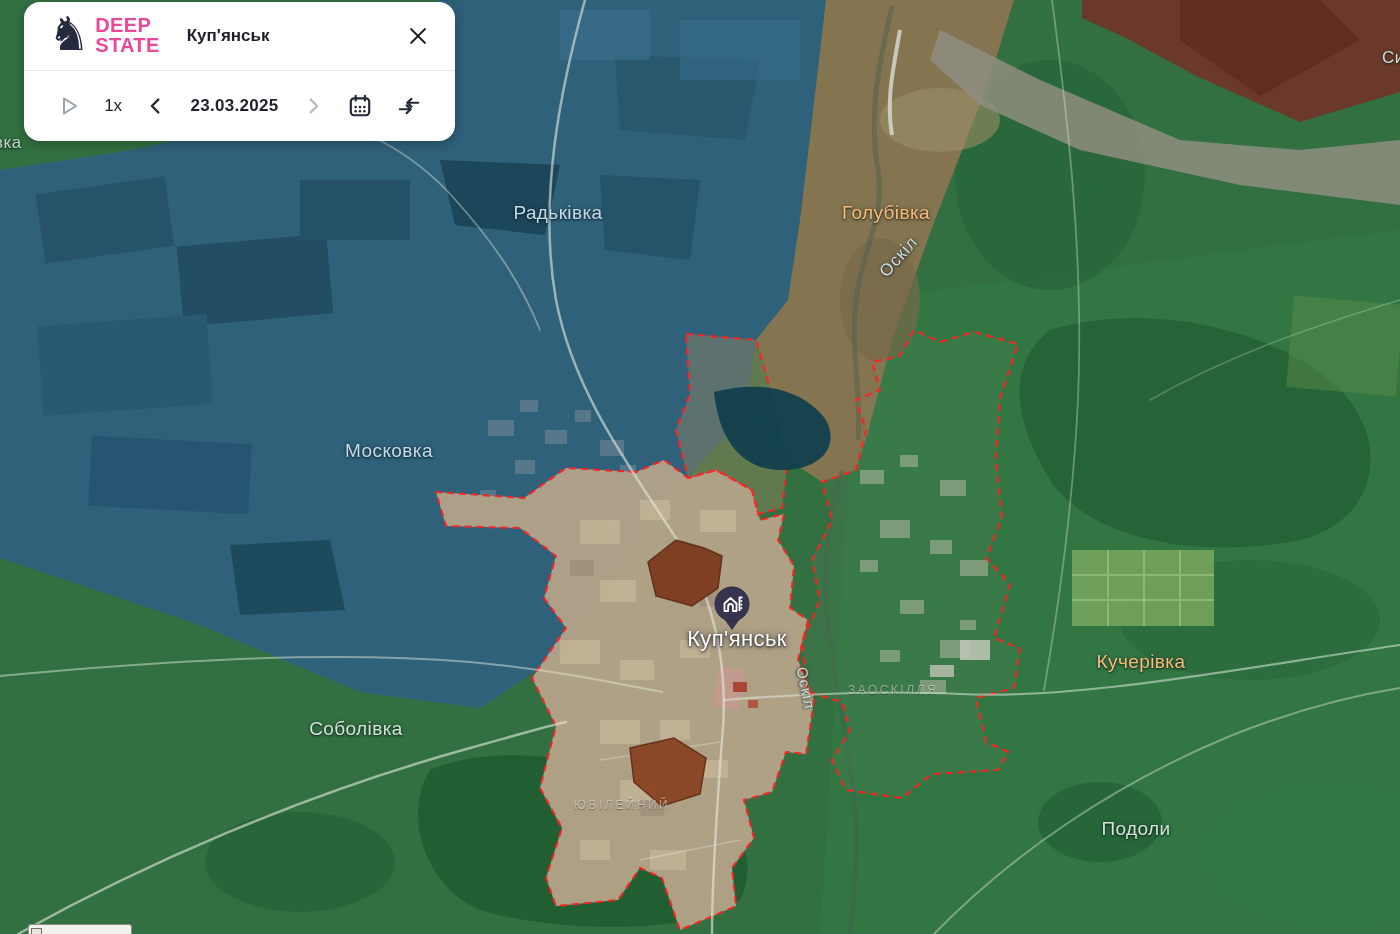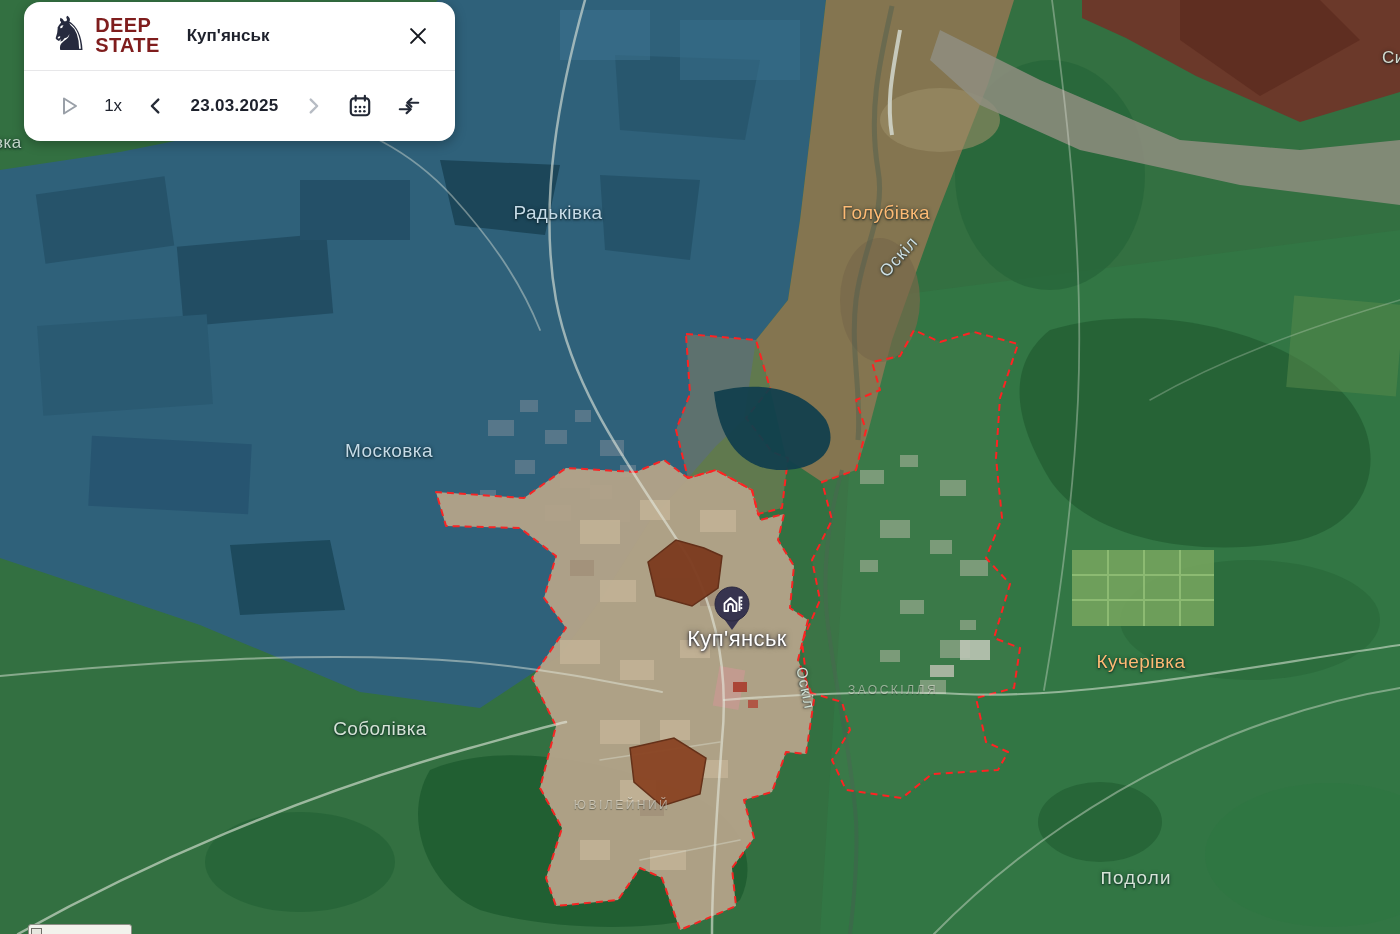--- a/index.html
+++ b/index.html
@@ -31,21 +31,21 @@
   .pin{position:absolute;left:710px;top:586px;z-index:5;cursor:pointer;}
   
   .card{
     position:absolute;left:24px;top:2px;width:431px;z-index:10;
     background:#ffffff;border-radius:16px;
     box-shadow:0 3px 12px rgba(0,0,0,.28);
   }
   .card-row1{display:flex;align-items:center;height:68px;padding:0 22px 0 24px;}
   .logo{display:flex;align-items:center;cursor:pointer;}
   .logo-glyph{font-size:47px;line-height:.9;color:#262a3e;margin-right:5px;margin-top:-4px;}
-  .logo-text{font-weight:800;font-size:20px;line-height:.98;color:#7f1d1d;letter-spacing:.4px;}
+  .logo-text{font-weight:800;font-size:20px;line-height:.98;color:#ec4899;letter-spacing:.4px;}
   .card-title{margin-left:27px;font-size:17px;font-weight:600;color:#1e212c;}
   .close-btn{margin-left:auto;width:30px;height:30px;display:flex;align-items:center;justify-content:center;
     cursor:pointer;border:none;background:none;padding:0;}
   .card-divider{height:1px;background:#e7e7e9;}
   .card-row2{display:flex;align-items:center;height:70px;padding:0 33px;justify-content:space-between;}
   .ctl{display:flex;align-items:center;justify-content:center;cursor:pointer;border:none;background:none;padding:0;}
   .speed{font-size:17px;font-weight:400;color:#20242f;}
   .date{font-size:17px;font-weight:700;color:#1d212c;letter-spacing:.3px;}
   
   .scale-partial{
@@ -186,23 +186,23 @@
 
   <div class="map-label lbl-edge-left" style="left:-6px;top:143px;">вка</div>
   <div class="map-label lbl-blue" style="left:558px;top:213px;">Радьківка</div>
   <div class="map-label lbl-warm" style="left:886px;top:213px;">Голубівка</div>
   <div class="map-label lbl-river-ne" style="left:899px;top:257px;">Оскіл</div>
   <div class="map-label lbl-blue" style="left:389px;top:451px;">Московка</div>
   <div class="map-label lbl-city" style="left:737px;top:639px;">Куп'янськ</div>
   <div class="map-label lbl-river-s" style="left:806px;top:688px;">Оскіл</div>
   <div class="map-label lbl-faint" style="left:893px;top:690px;">ЗАОСКІЛЛЯ</div>
   <div class="map-label lbl-faint" style="left:622px;top:805px;">ЮВІЛЕЙНИЙ</div>
-  <div class="map-label lbl-green" style="left:356px;top:729px;margin-left:24px;">Соболівка</div>
+  <div class="map-label lbl-green" style="left:356px;top:729px;">Соболівка</div>
   <div class="map-label lbl-dim" style="left:1141px;top:662px;">Кучерівка</div>
-  <div class="map-label lbl-green" style="left:1136px;top:879px;font-family:Liberation Mono, monospace;">Подоли</div>
+  <div class="map-label lbl-green" style="left:1136px;top:829px;">Подоли</div>
   <div class="map-label lbl-edge-right" style="left:1382px;top:58px;">Си</div>
 
   <div class="pin">
     <svg width="44" height="46" viewBox="0 0 44 46">
       <polygon points="12,30 22,44 32,30" fill="#37344f"></polygon>
       <circle cx="22" cy="18" r="17" fill="#37344f" stroke="#2b2940" stroke-width="1"></circle>
       <path d="M14.5 25 V17.5 l6 -5.5 6 5.5 V25 h-3.6 v-4.6 a2.4 2.4 0 0 0 -4.8 0 V25 Z" fill="none" stroke="#ffffff" stroke-width="1.8" stroke-linejoin="round"></path>
       <path d="M29.5 25 V11.5 h3" fill="none" stroke="#ffffff" stroke-width="1.8"></path>
       <circle cx="31.3" cy="15" r="1.1" fill="#ffffff"></circle>
       <circle cx="31.3" cy="18.6" r="1.1" fill="#ffffff"></circle>

